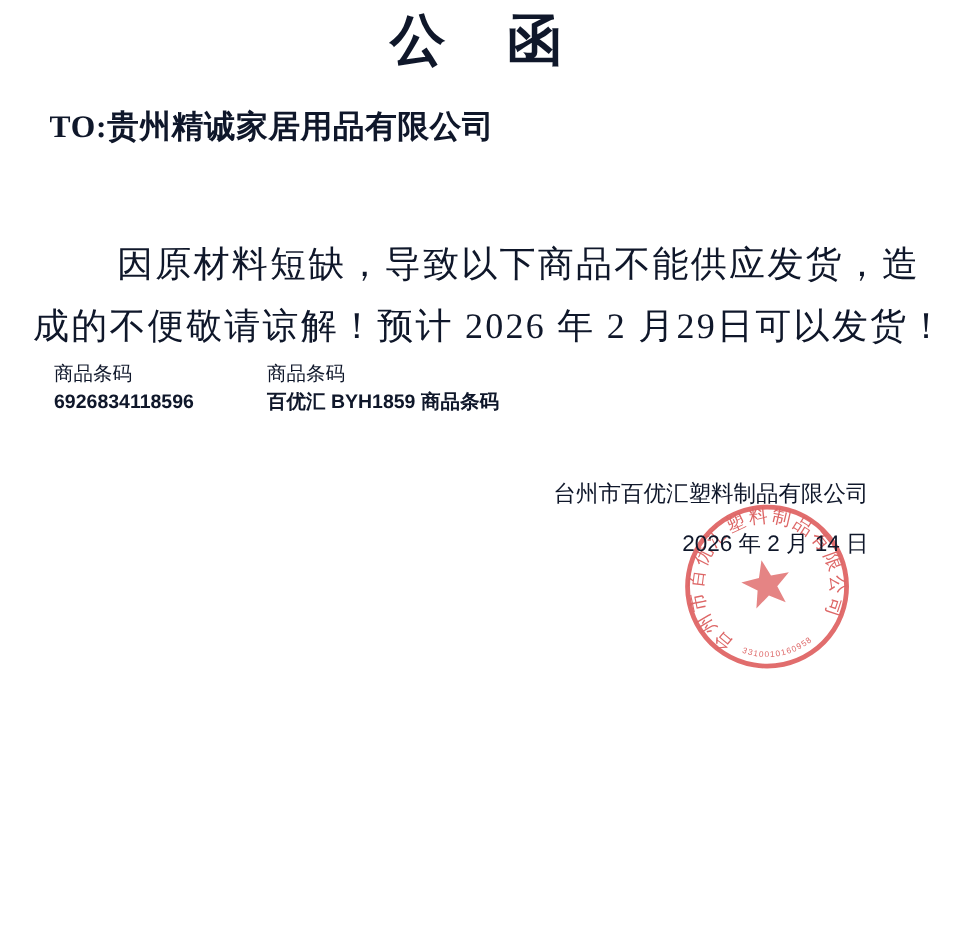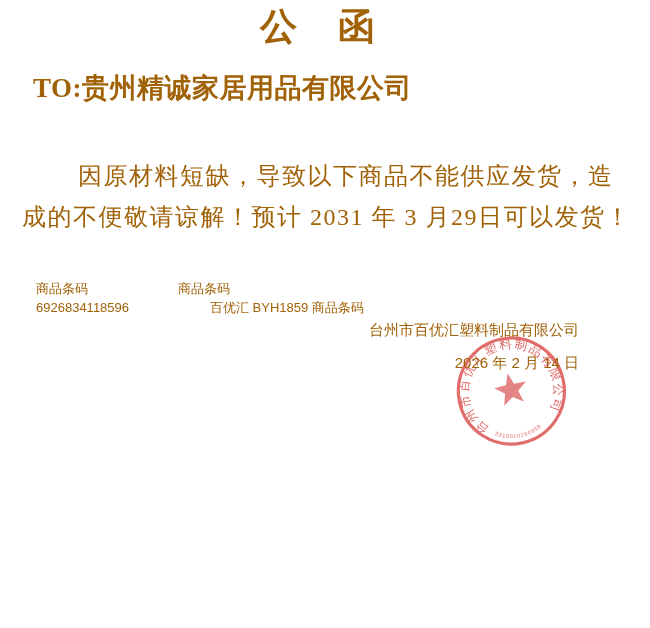--- a/index.html
+++ b/index.html
@@ -3,58 +3,57 @@
 <meta charset="utf-8">
 <style>
   html, body { margin: 0; padding: 0; background: #ffffff; }
   .page {
     position: relative;
     width: 637px;
     height: 628px;
     background: #ffffff;
     overflow: hidden;
     font-family: "Liberation Serif", serif;
-    color: #a16207;
+    color: #0f172a;
   }
   .doc-title {
     position: absolute;
     top: 2px; left: 0;
     width: 100%;
     text-align: center;
     font-size: 37px;
     font-weight: bold;
     letter-spacing: 2px;
     font-family: "Liberation Serif", serif;
   }
   .to-line {
     position: absolute;
     top: 70px; left: 33px;
-    font-size: 27px;
+    font-size: 21px;
     font-weight: bold;
     letter-spacing: 0.5px;
   }
   .body-line {
     position: absolute;
     left: 22px;
     width: 615px;
     font-size: 24px;
     letter-spacing: 1.5px;
     white-space: nowrap;
   }
   .body-line-1 { top: 160px; padding-left: 56px; }
   .body-line-2 { top: 201px; }
   .goods-table {
     position: absolute;
     top: 241px; left: 36px;
     font-family: "Liberation Sans", sans-serif;
     font-size: 13px;
-    margin-top: 40px;
   }
   .goods-row { display: flex; line-height: 15px; }
-  .goods-row.values { margin-top: 4px; font-weight: normal; gap: 32px; }
+  .goods-row.values { margin-top: 4px; font-weight: bold; }
   .goods-cell-1 { width: 142px; }
   .goods-cell-2 { white-space: nowrap; }
   .signature-block {
     position: absolute;
     top: 322px; right: 58px;
     text-align: right;
     font-family: "Liberation Sans", sans-serif;
     font-size: 15px;
     z-index: 2;
   }
@@ -72,21 +71,21 @@
 </head>
 <body>
 
 <div class="page">
 
   <div class="doc-title">公　函</div>
 
   <div class="to-line">TO:贵州精诚家居用品有限公司</div>
 
   <div class="body-line body-line-1">因原材料短缺，导致以下商品不能供应发货，造</div>
-  <div class="body-line body-line-2">成的不便敬请谅解！预计 2031 年 3 月29日可以发货！</div>
+  <div class="body-line body-line-2">成的不便敬请谅解！预计 2026 年 2 月29日可以发货！</div>
 
   <div class="goods-table">
     <div class="goods-row headers">
       <div class="goods-cell-1">商品条码</div>
       <div class="goods-cell-2">商品条码</div>
     </div>
     <div class="goods-row values">
       <div class="goods-cell-1">6926834118596</div>
       <div class="goods-cell-2">百优汇 BYH1859 商品条码</div>
     </div>

